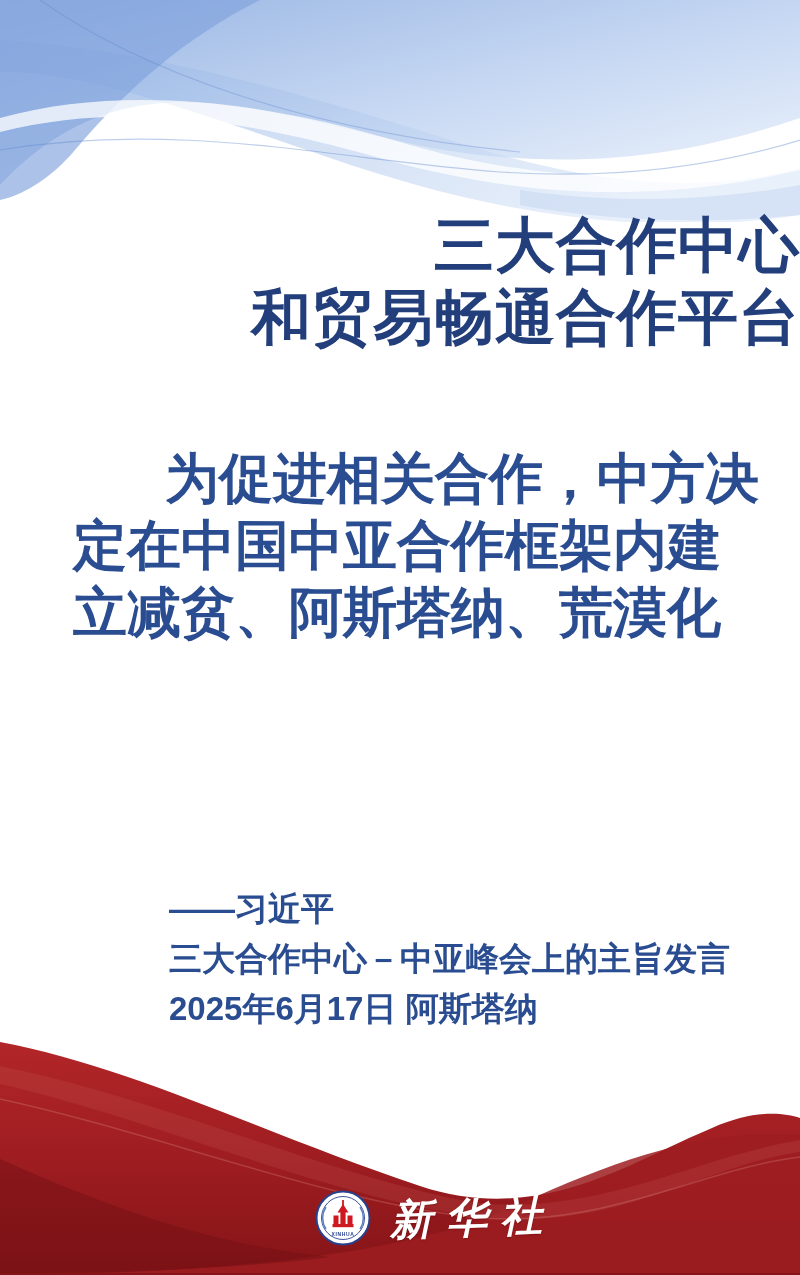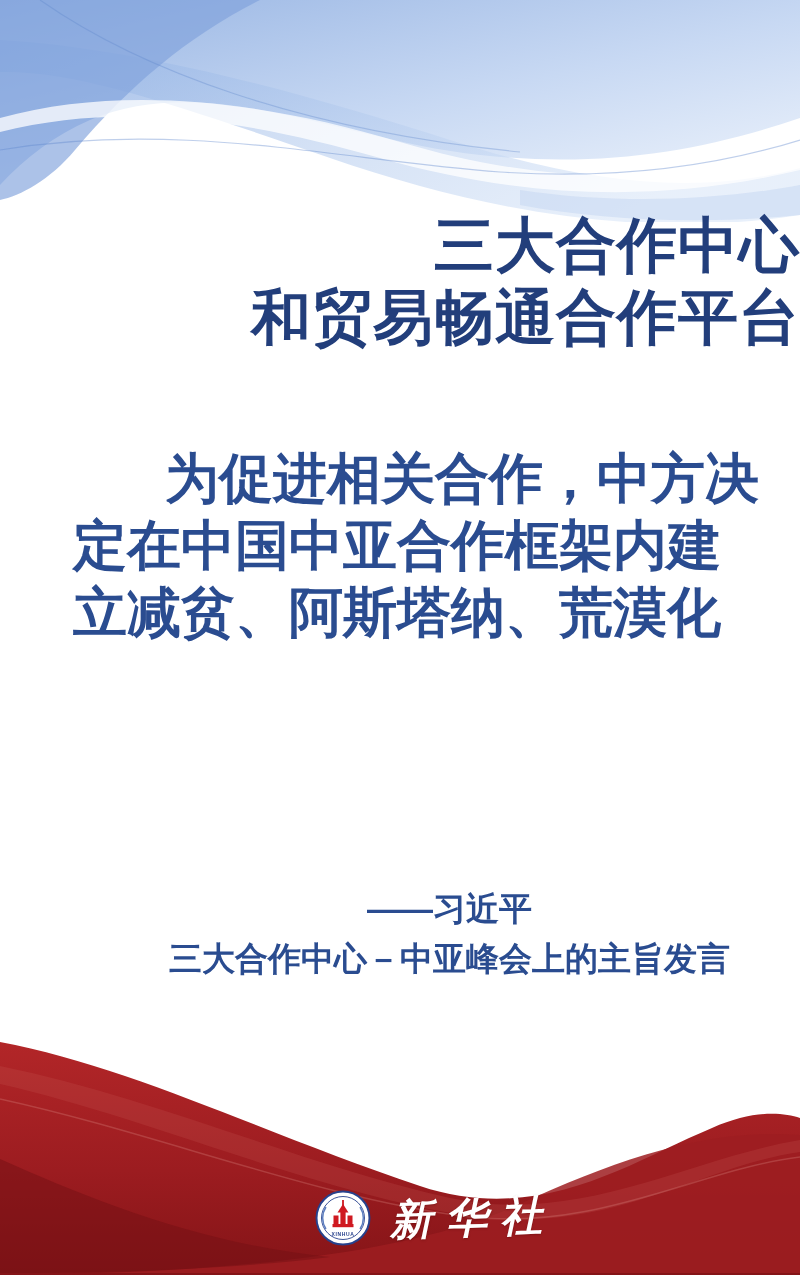--- a/index.html
+++ b/index.html
@@ -34,21 +34,21 @@
     position:absolute;top:445px;left:73px;width:656px;
     color:var(--body-blue);
     font-size:54px;font-weight:700;
     line-height:67px;
   }
   .quote-body .line{white-space:nowrap;}
   .quote-body .line.indent{text-indent:92px;}
 
   .attribution{
     position:absolute;top:884px;right:70px;
-    text-align:center;
+    text-align:left;
     color:var(--body-blue);
     font-size:33px;font-weight:700;
     line-height:50px;
   }
 
   .brand{
     position:absolute;left:314px;top:1188px;
     display:flex;align-items:center;gap:18px;
     height:60px;
   }
@@ -96,20 +96,21 @@
 
   <div class="quote-body">
     <div class="line indent">为促进相关合作，中方决</div>
     <div class="line">定在中国中亚合作框架内建</div>
     <div class="line">立减贫、阿斯塔纳、荒漠化</div>
   </div>
 
   <div class="attribution">
     <div>——习近平</div>
     <div>三大合作中心－中亚峰会上的主旨发言</div>
+    <div>2025年6月17日 阿斯塔纳</div>
   </div>
 
   <svg class="bottom-wave" viewBox="0 0 800 236" preserveAspectRatio="none" aria-hidden="true">
     <defs>
       <linearGradient id="rg" x1="0" y1="0" x2="0" y2="1">
         <stop offset="0" stop-color="#b22628"></stop>
         <stop offset="0.55" stop-color="#9c1c20"></stop>
         <stop offset="1" stop-color="#841417"></stop>
       </linearGradient>
     </defs>

